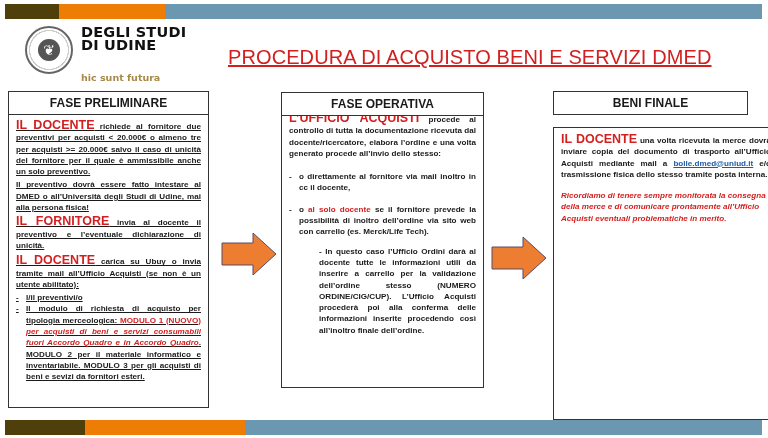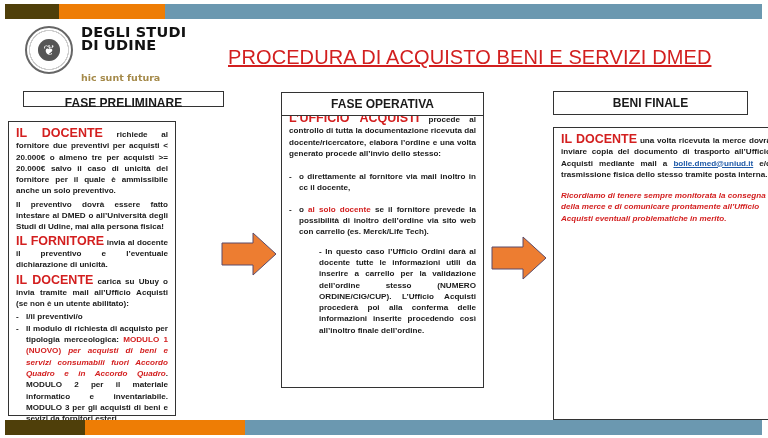--- a/index.html
+++ b/index.html
@@ -65,21 +65,21 @@
   </div>
   <div class="logo-text">
     <div class="uni-name">DEGLI STUDI</div>
     <div class="uni-name">DI UDINE</div>
     <div class="motto">hic sunt futura</div>
   </div>
 </div>
 
 <div class="main-title">PROCEDURA DI ACQUISTO BENI E SERVIZI DMED</div>
 
-<div class="phase" style="left:8px; top:121px; width:168px; height:295px;">
+<div class="phase" style="left:8px; top:113px; width:201px; height:295px;text-decoration:underline;">
   <div class="phase-body" style="padding-top:6px;">
     <div class="para">
       <span class="red big">IL DOCENTE</span><span> richiede al fornitore due preventivi per acquisti &lt; 20.000€ o almeno tre per acquisti &gt;= 20.000€ salvo il caso di unicità del fornitore per il quale è ammissibile anche un solo preventivo.</span>
     </div>
     <div class="para">Il preventivo dovrà essere fatto intestare al DMED o all’Università degli Studi di Udine, mai alla persona fisica!</div>
     <div class="para" style="margin-top:3px;">
       <span class="red big">IL FORNITORE</span><span> invia al docente il preventivo e l’eventuale dichiarazione di unicità.</span>
     </div>
     <div class="para" style="margin-top:4px;">
       <span class="red big">IL DOCENTE</span><span> carica su Ubuy o invia tramite mail all’Ufficio Acquisti (se non è un utente abilitato):</span>
@@ -87,21 +87,21 @@
     <div class="li">
       <span class="dash">-</span>
         <span class="txt">I/il preventivi/o</span>
     </div>
     <div class="li">
       <span class="dash">-</span>
       <span class="txt"><span>Il modulo di richiesta di acquisto per tipologia merceologica: </span><span class="red">MODULO 1 (NUOVO)</span><span class="redit"> per acquisti di beni e servizi consumabili fuori Accordo Quadro e in Accordo Quadro</span><span>. MODULO 2 per il materiale informatico e inventariabile. MODULO 3 per gli acquisti di beni e sevizi da fornitori esteri.</span></span>
     </div>
   </div>
 </div>
-<div class="phase-header" style="left:23px; top:91px; width:201px; height:16px;">
+<div class="phase-header" style="left:8px; top:91px; width:201px; height:24px;">
   <span>FASE PRELIMINARE</span>
 </div>
 
 <svg class="arrow" style="left:221px; top:232px;" viewBox="0 0 56 44">
   <polygon points="1,11 32,11 32,1 55,22 32,43 32,33 1,33" fill="#ed7d31" stroke="#5a4a6a" stroke-width="1"></polygon>
 </svg>
 
 <div class="phase" style="left:281px; top:104px; width:203px; height:284px;">
   <div class="phase-body" style="padding-top:8px;">
     <div class="para">

